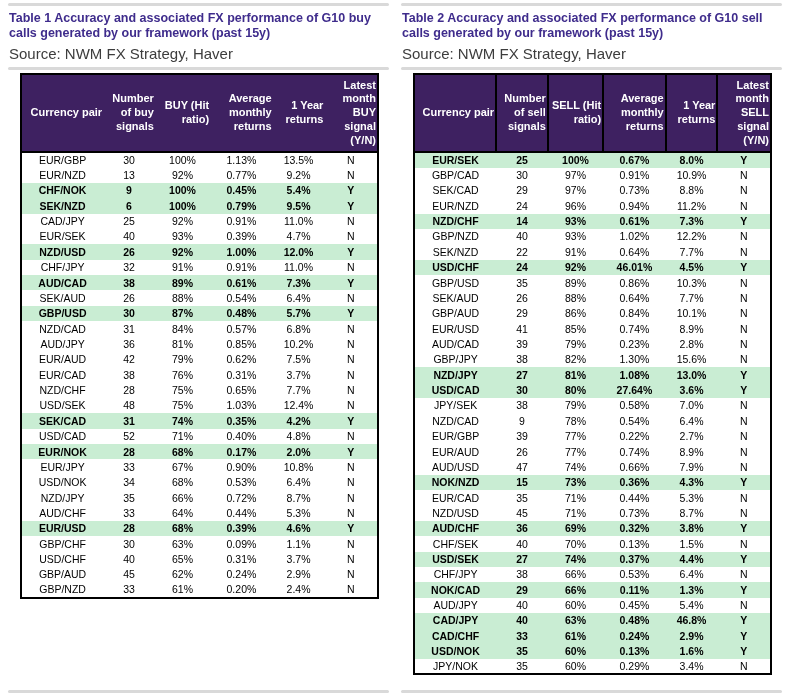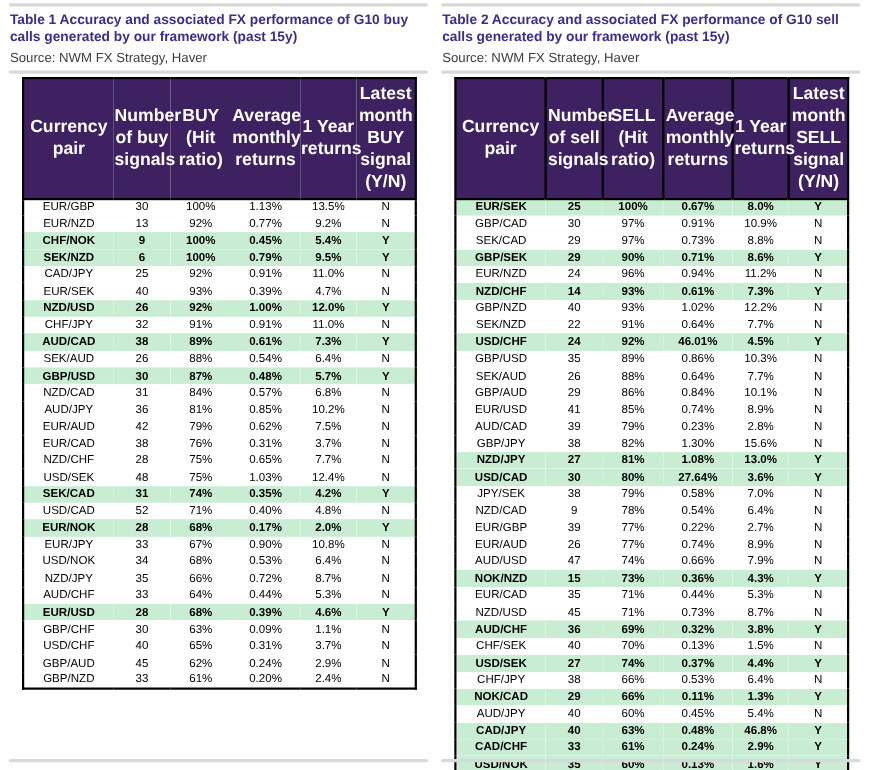--- a/index.html
+++ b/index.html
@@ -20,29 +20,29 @@
   .block{width:381px;position:relative;height:694px;}
   .rule{height:3px;background:var(--rule_gray);border-radius:2px;}
   .rule.top{margin-bottom:5px;}
   .rule.mid{margin:5px 0 3px 0;}
   .rule.bottom{position:absolute;left:0;right:0;bottom:4px;height:3px;background:var(--rule_gray);border-radius:2px;}
   .title{
     margin:3px 1px 3px 1px;
     color:var(--title_purple);
     font-size:12.5px;font-weight:bold;line-height:1.22;
   }
-  .source{margin:0 1px 3px 1px;font-size:12px;color:#3d3d3d;}
+  .source{margin:0 1px 3px 1px;font-size:15px;color:#3d3d3d;}
   table{
     border-collapse:collapse;table-layout:fixed;
     margin-left:12px;width:359px;
     border:2px solid var(--border_black);
   }
   thead th{
     background:var(--header_bg);color:#ffffff;
-    font-size:16px;font-weight:bold;text-align:center;vertical-align:middle;
+    font-size:11px;font-weight:bold;text-align:right;vertical-align:middle;
     padding:4px 1px;height:76px;line-height:1.25;
   }
   table.sep thead th + th{border-left:2px solid var(--border_black);}
   thead tr{border-bottom:2px solid var(--border_black);}
   tbody td{
     font-size:10.5px;text-align:center;vertical-align:middle;
     padding:0 1px;height:15.37px;line-height:1;white-space:nowrap;overflow:hidden;
   }
   tbody tr.hl{background:var(--highlight_green);font-weight:bold;}
   col.c1{width:23%;}col.c2{width:14.5%;}col.c3{width:15.5%;}
@@ -357,28 +357,20 @@
             <td>N</td>
           </tr>
           <tr>
             <td>SEK/CAD</td>
             <td>29</td>
             <td>97%</td>
             <td>0.73%</td>
             <td>8.8%</td>
             <td>N</td>
           </tr>
-          <tr class="hl">
-            <td>GBP/SEK</td>
-            <td>29</td>
-            <td>90%</td>
-            <td>0.71%</td>
-            <td>8.6%</td>
-            <td>Y</td>
-          </tr>
           <tr>
             <td>EUR/NZD</td>
             <td>24</td>
             <td>96%</td>
             <td>0.94%</td>
             <td>11.2%</td>
             <td>N</td>
           </tr>
           <tr class="hl">
             <td>NZD/CHF</td>

